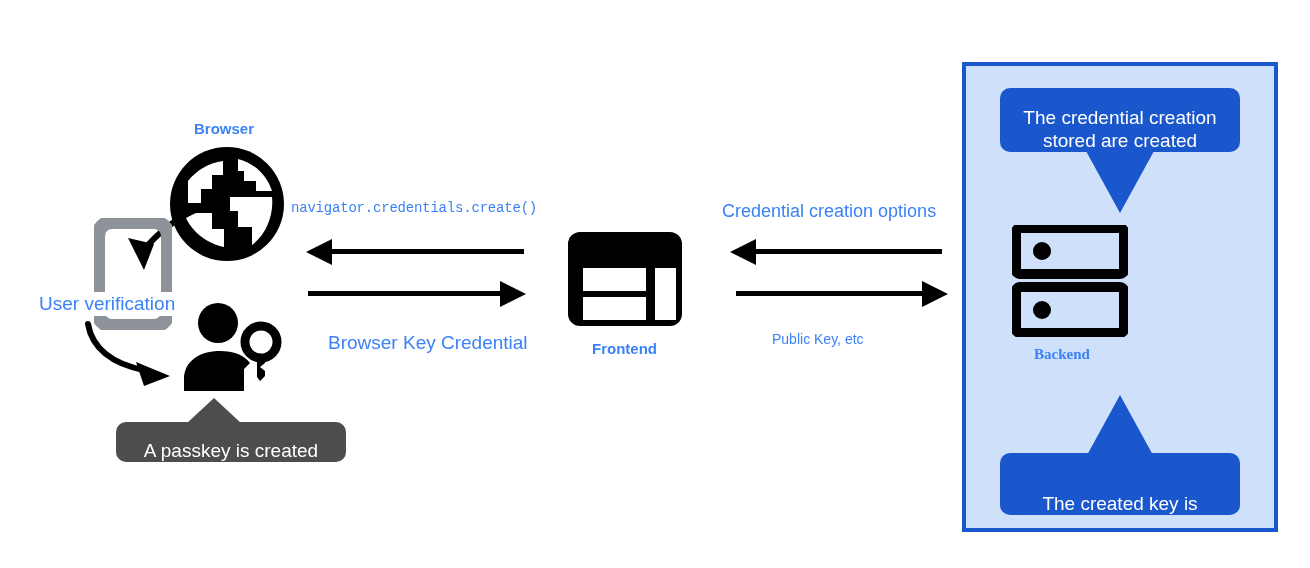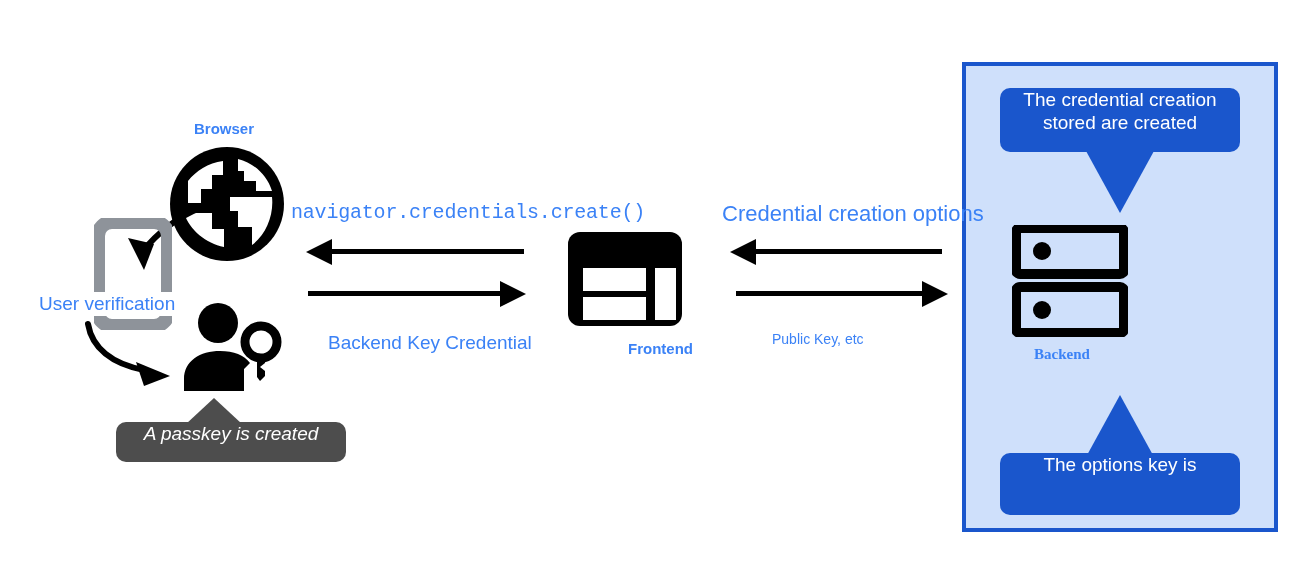--- a/index.html
+++ b/index.html
@@ -39,21 +39,21 @@
     border: 4px solid #1a56cc;
   }
 
   
   .bubble {
     box-sizing: border-box;
     border-radius: 10px;
     color: #ffffff;
     text-align: center;
     display: flex;
-    align-items: flex-start;
+    align-items: flex-end;
     justify-content: center;
     line-height: 1.22;
     font-family: "Liberation Sans", sans-serif;
   }
   .bubble-blue { background: #1a56cc; }
   .bubble-gray { background: #4d4d4d; }
 
   .tail { width: 0; height: 0; }
   .tail-down-blue {
     border-left: 34px solid transparent;
@@ -116,21 +116,21 @@
       <rect x="4" y="62" width="108" height="46" rx="4" ry="4" fill="none" stroke="#000000" stroke-width="10"></rect>
       <circle cx="30" cy="85" r="9" fill="#000000"></circle>
     </svg>
   </div>
   <div class="abs lbl lbl-bold" style="left:1034px; top:345px; font-size:15px;font-family:Liberation Serif, serif;">Backend</div>
 
   <div class="abs tail tail-up-blue" style="left:1086px; top:395px;"></div>
   <div class="abs" style="left:1000px; top:453px; width:240px; height:62px;">
     <div class="bubble bubble-blue" style="width:240px; height:62px; font-size:19px;">
       <div>
-        <div>The options key is</div>
+        <div>The created key is</div>
       </div>
     </div>
   </div>
 
   <div class="abs lbl lbl-bold" style="left:194px; top:120px; font-size:15px;">Browser</div>
 
   <div class="abs icon" style="left:168px; top:145px; width:118px; height:118px;">
     <svg width="118" height="118" viewBox="0 0 118 118">
       <circle cx="59" cy="59" r="57" fill="#000000"></circle>
       <path fill="#ffffff" d="M20 36 C28 26, 40 18, 55 16 L55 30 L44 30 L44 44 L33 44 L33 58 L20 58 Z"></path>
@@ -167,46 +167,46 @@
     <svg width="104" height="88" viewBox="0 0 104 88">
       <circle cx="36" cy="20" r="20" fill="#000000"></circle>
       <path d="M2 88 L2 76 C2 58, 18 48, 38 48 C52 48, 62 52, 68 60 L62 66 L62 88 Z" fill="#000000"></path>
       <circle cx="79" cy="39" r="16" fill="none" stroke="#000000" stroke-width="9"></circle>
       <path d="M75 53 L83 53 L83 60 L78 64 L83 68 L83 73 L78 78 L75 74 Z" fill="#000000"></path>
     </svg>
   </div>
 
   <div class="abs tail tail-up-gray" style="left:186px; top:398px;"></div>
   <div class="abs" style="left:116px; top:422px; width:230px; height:40px;">
-    <div class="bubble bubble-gray" style="width:230px; height:40px; font-size:19px;font-style:italic;">
+    <div class="bubble bubble-gray" style="width:230px; height:40px; font-size:19px;">
       <div>A passkey is created</div>
     </div>
   </div>
 
   <div class="abs icon" style="left:566px; top:230px; width:118px; height:98px;">
     <svg width="118" height="98" viewBox="0 0 118 98">
       <rect x="2" y="2" width="114" height="94" rx="12" ry="12" fill="#000000"></rect>
       <rect x="17" y="38" width="63" height="23" fill="#ffffff"></rect>
       <rect x="17" y="67" width="63" height="23" fill="#ffffff"></rect>
       <rect x="89" y="38" width="21" height="52" fill="#ffffff"></rect>
     </svg>
   </div>
-  <div class="abs lbl lbl-bold" style="left:592px; top:340px; font-size:15px;margin-left:36px;">Frontend</div>
-
-  <div class="abs lbl lbl-mono" style="left:291px; top:200px; font-size:20px;">navigator.credentials.create()</div>
+  <div class="abs lbl lbl-bold" style="left:592px; top:340px; font-size:15px;">Frontend</div>
+
+  <div class="abs lbl lbl-mono" style="left:291px; top:200px; font-size:14px;">navigator.credentials.create()</div>
 
   <div class="abs arrow-head-left" style="left:306px; top:239px;"></div>
   <div class="abs arrow-line" style="left:330px; top:249px; width:194px;"></div>
 
   <div class="abs arrow-line" style="left:308px; top:291px; width:194px;"></div>
   <div class="abs arrow-head-right" style="left:500px; top:281px;"></div>
 
-  <div class="abs lbl" style="left:328px; top:331px; font-size:19px;">Backend Key Credential</div>
-
-  <div class="abs lbl" style="left:722px; top:200px; font-size:22px;">Credential creation options</div>
+  <div class="abs lbl" style="left:328px; top:331px; font-size:19px;">Browser Key Credential</div>
+
+  <div class="abs lbl" style="left:722px; top:200px; font-size:18px;">Credential creation options</div>
 
   <div class="abs arrow-head-left" style="left:730px; top:239px;"></div>
   <div class="abs arrow-line" style="left:754px; top:249px; width:188px;"></div>
 
   <div class="abs arrow-line" style="left:736px; top:291px; width:188px;"></div>
   <div class="abs arrow-head-right" style="left:922px; top:281px;"></div>
 
   <div class="abs lbl" style="left:772px; top:331px; font-size:14px;">Public Key, etc</div>
 
 </div>

